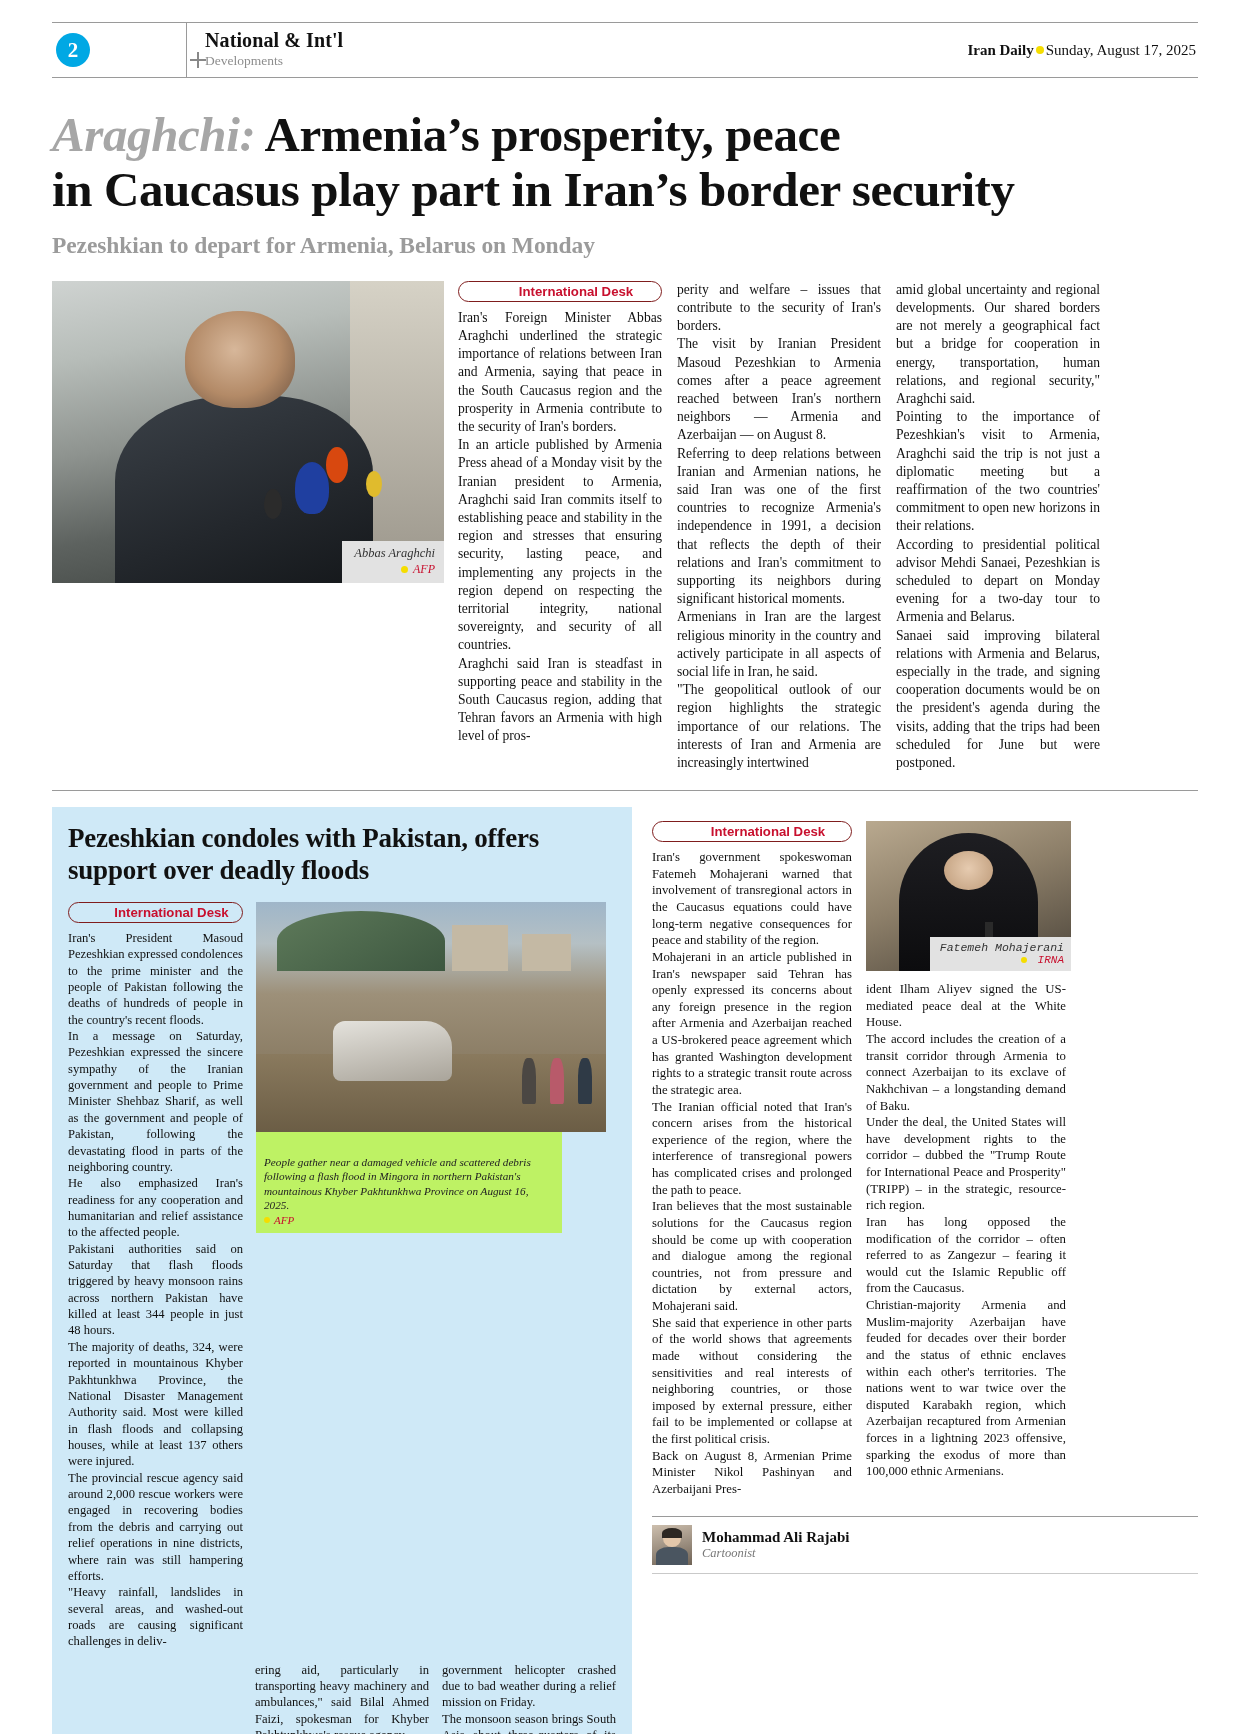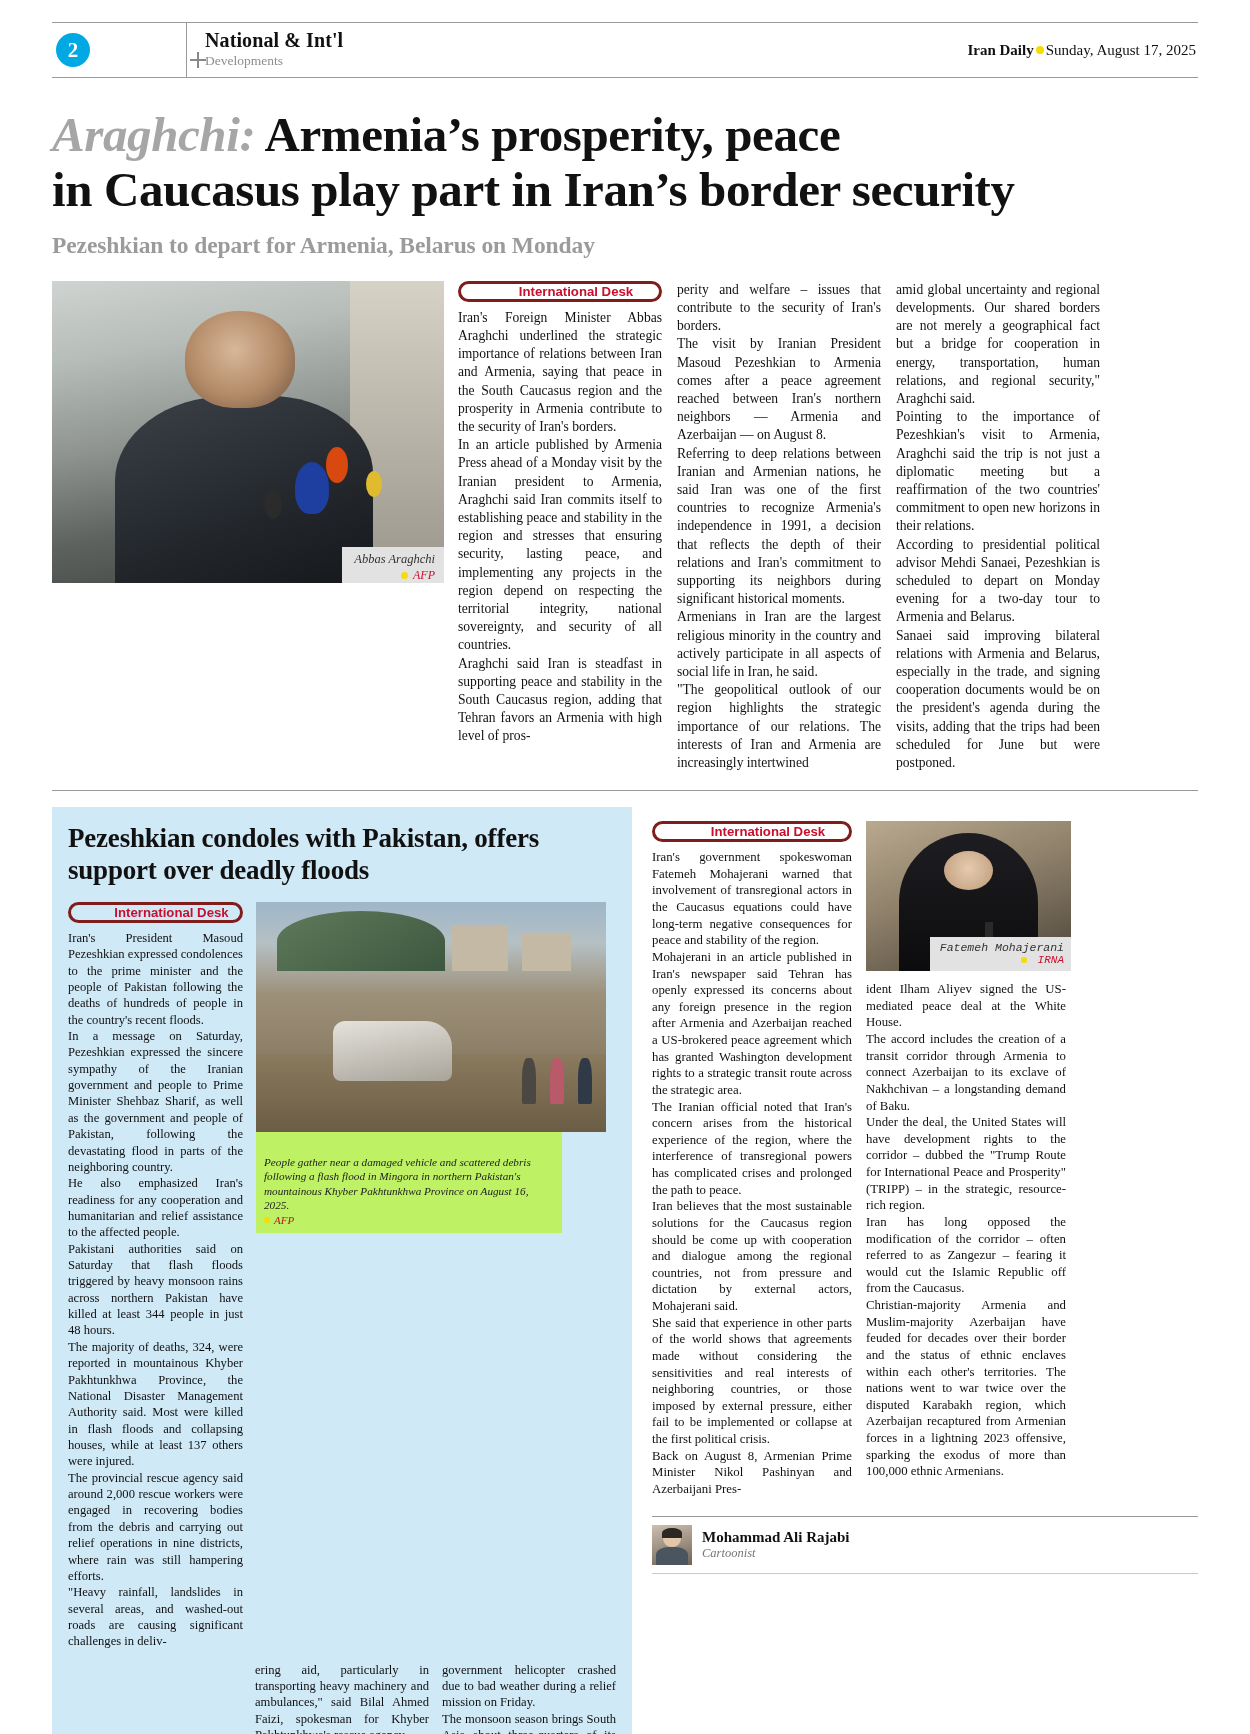--- a/index.html
+++ b/index.html
@@ -53,32 +53,32 @@
       background: radial-gradient(circle at 45% 40%, #d7b79a 0%, #b38a67 55%, #6d5340 100%);
       border-radius: 48% 48% 44% 44%; }
   .photo .figure-body { position:absolute; left:16%; top:38%; width:66%; height:64%;
       background: linear-gradient(160deg,#3b4148 0%,#23272c 60%,#14171a 100%); border-radius: 44% 40% 0 0;}
   .photo .mic1 { position:absolute; left:62%; top:60%; width:34px; height:52px; background:#1f3fa0; border-radius:50% 50% 42% 42%; }
   .photo .mic2 { position:absolute; left:70%; top:55%; width:22px; height:36px; background:#d8480f; border-radius:50%; }
   .photo .mic3 { position:absolute; left:54%; top:69%; width:18px; height:30px; background:#2b2b2b; border-radius:50%; }
   .photo .mic4 { position:absolute; left:80%; top:63%; width:16px; height:26px; background:#e0bb2d; border-radius:50%;}
   .photo .wall { position:absolute; right:0; top:0; width:24%; height:100%; background:linear-gradient(180deg,#d6d2c6,#9a958a);}
   .caption-overlay {
-      position: absolute; right: 0; bottom: 0; background: #e2e2e2; padding: 5px 9px 0 12px;
+      position: absolute; right: 0; bottom: 0; background: #e2e2e2; padding: 5px 9px 6px 12px;
       text-align: left; line-height: 1.25;
   }
   .cap-name { font-style: italic; font-size: 12.5px; color:#333; }
   .cap-credit { font-style: italic; font-size: 12px; color:#c8102e; display:flex; align-items:center; justify-content:flex-end; gap:5px;}
   .cap-credit .dot-yellow { width:7px;height:7px; }
 
   .art1-cols { display:flex; gap: 15px; flex: 1; }
   .col { width: 204px; }
 
   .desk-pill {
-    border: 3px solid #7f1d1d; border-radius: 14px; height: 21px; display:flex; align-items:center;
+    border: 1px solid #7f1d1d; border-radius: 14px; height: 21px; display:flex; align-items:center;
     justify-content:center; font-weight: bold; font-size: 13.2px; color:#c8102e; margin-bottom: 7px;
     font-family: "Liberation Sans", sans-serif;
     padding-left: 32px;
   }
   .body-text { font-size: 13.6px; line-height: 1.34; text-align: justify; font-family: "Liberation Serif", serif; }
 
   
   .mid { margin-top: 18px; border-top: 1px solid #9a9a9a; padding-top: 16px; display:flex; gap: 20px; }
   .mid-left { width: 580px; background: #cfe9f7; padding: 16px 16px 14px 16px; }
   .mid-right { flex: 1; }

